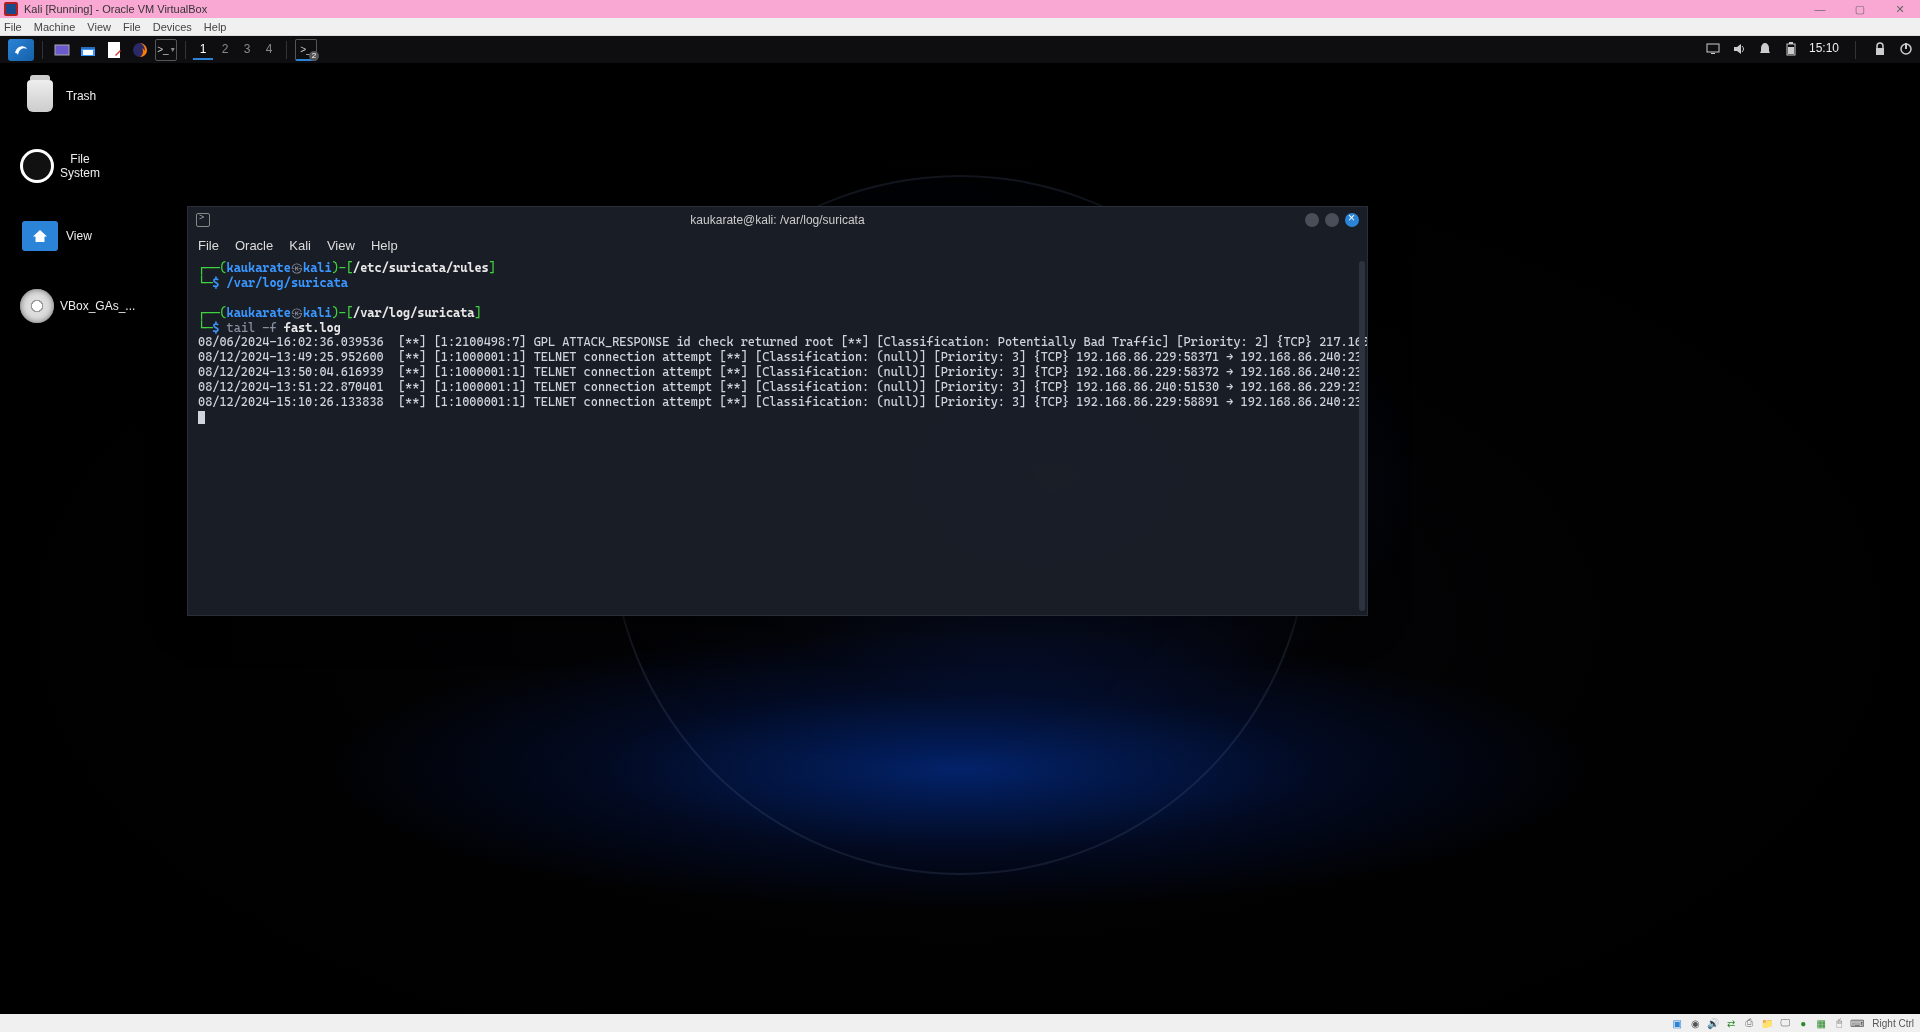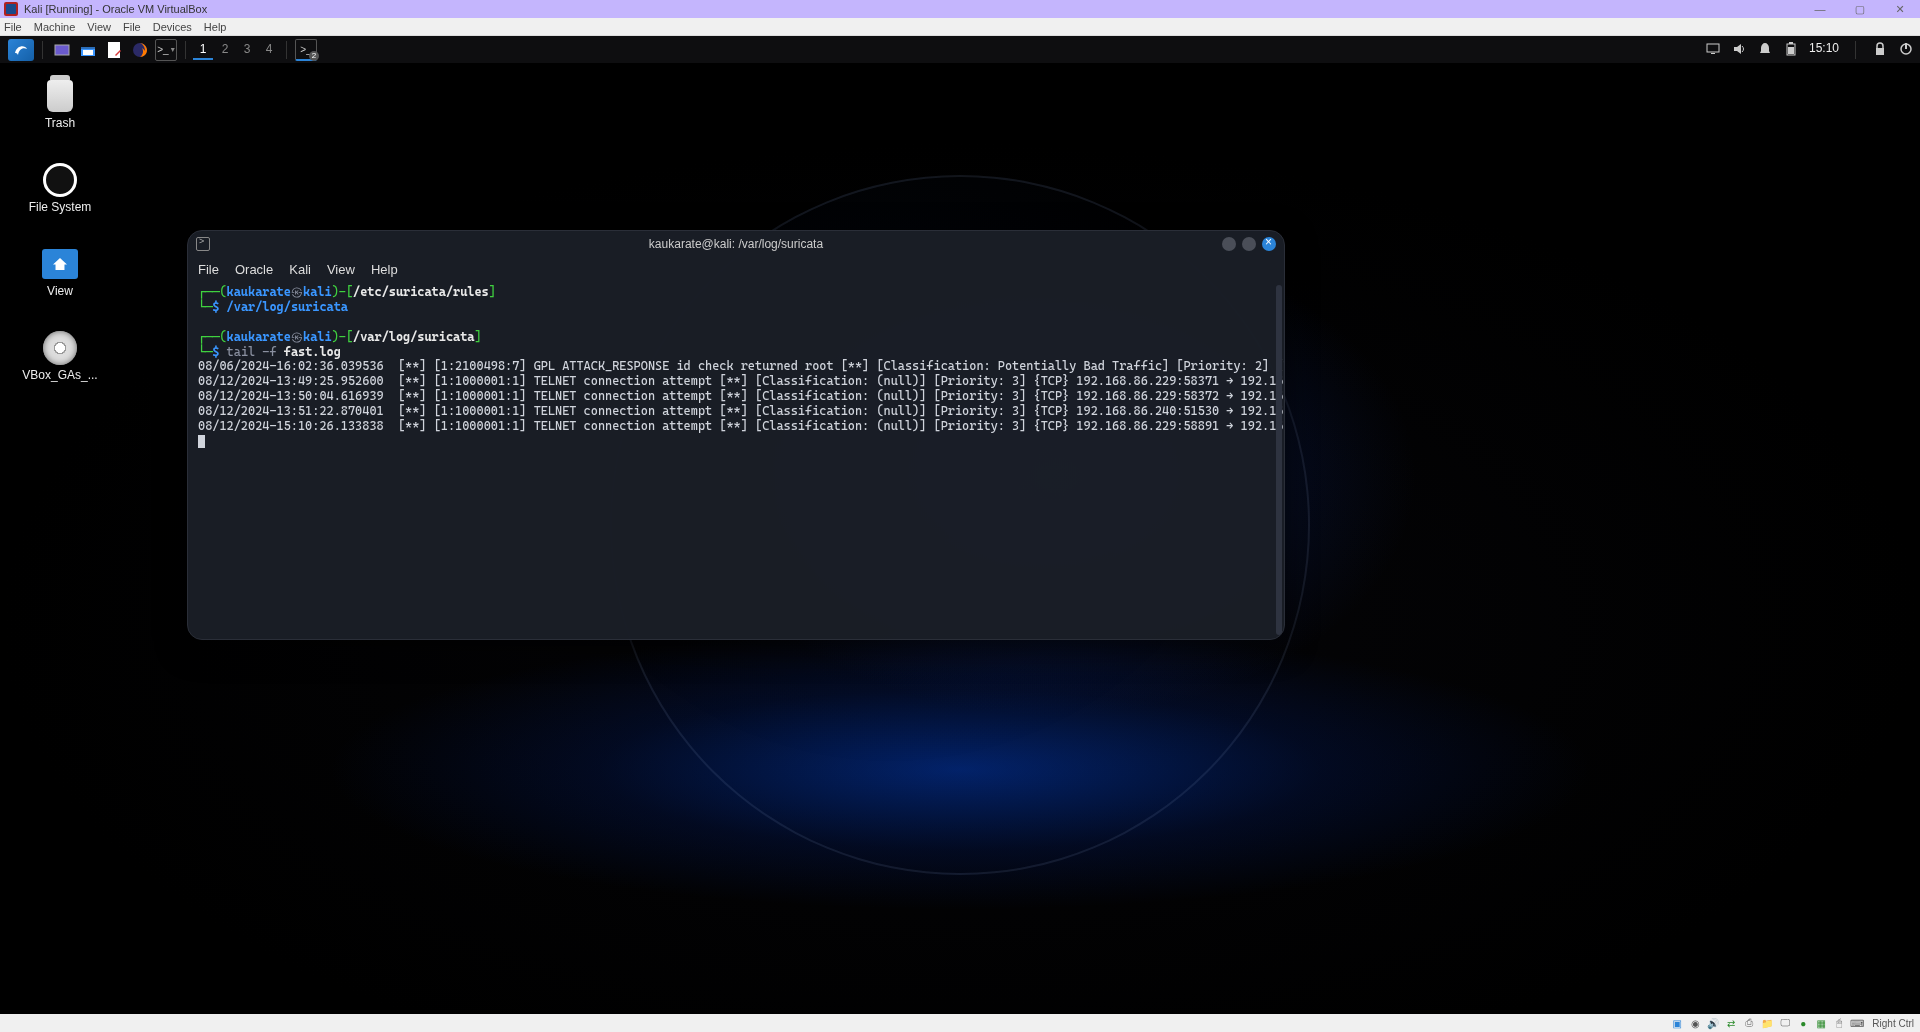--- a/index.html
+++ b/index.html
@@ -6,21 +6,21 @@
 body {
   font-family: "Segoe UI", Arial, sans-serif;
   background: #000;
   width: 1920px; height: 1032px;
   overflow: hidden;
   position: relative;
 }
 
 
 .host-titlebar {
-  height: 18px; background: #c4b5fd;
+  height: 18px; background: #f9a8d4;
   display: flex; align-items: center; font-size: 11px; color: #333;
   padding: 0 4px; position: relative;
 }
 .host-titlebar .vb-icon { width: 14px; height: 14px; background: #b02020; margin-right: 6px; border-radius: 2px; position:relative;}
 .host-titlebar .vb-icon::after{content:"";position:absolute;inset:2px;background:#1a4a8a;border-radius:1px;}
 .host-win-controls { position:absolute; right:0; top:0; display:flex; }
 .host-win-controls div { width:40px; height:18px; display:flex; align-items:center; justify-content:center; color:#666; cursor:pointer; }
 .host-menubar {
   height: 18px; background:#f0f0f0; display:flex; align-items:center;
   font-size:11px; color:#444; padding:0 4px; gap:12px; border-bottom:1px solid #ddd;
@@ -59,35 +59,35 @@
 .kali-panel .ws { width:20px; height:20px; display:flex; align-items:center; justify-content:center; color:#888; margin:0 1px; border-bottom:2px solid transparent; cursor:pointer; font-size:12px;}
 .kali-panel .ws.active { color:#fff; border-bottom-color:#2b84d8;}
 .kali-panel .right { margin-left:auto; display:flex; align-items:flex-start; gap:10px;}
 .kali-panel .clock{font-size:12px; color:#eee;}
 .kali-panel .tray-ico{width:16px;height:16px;display:flex;align-items:center;justify-content:center;color:#ccc;}
 .badge { position:relative;}
 .badge::after{content:attr(data-b); position:absolute; bottom:-2px; right:-3px; background:#555; color:#fff; font-size:8px; width:10px;height:10px;border-radius:50%;display:flex;align-items:center;justify-content:center;}
 
 
 .desktop-icons { position:absolute; top:40px; left:20px; display:flex; flex-direction:column; gap:30px;}
-.dicon { width:80px; display:flex; flex-direction:column; align-items:center; color:#eee; font-size:12px; cursor:pointer; text-align:center;}
+.dicon { width:80px; display:flex; flex-direction:row; align-items:center; gap:6px; color:#eee; font-size:12px; cursor:pointer; text-align:center;}
 .dicon .iconbox { width:40px; height:40px; display:flex; align-items:center; justify-content:center; border-radius:4px;}
 .trash-icon{background:linear-gradient(#eee,#ccc);border-radius:4px 4px 6px 6px;width:26px;height:32px;position:relative;}
 .trash-icon::before{content:"";position:absolute;top:-5px;left:3px;right:3px;height:5px;background:#ccc;border-radius:3px 3px 0 0;}
 .fs-icon{width:34px;height:34px;border-radius:50%;border:3px solid #fff;background:#111;}
 .home-icon{width:36px;height:30px;background:#2b84d8;border-radius:3px;position:relative;}
 .home-icon::before{content:"";position:absolute;left:50%;top:50%;transform:translate(-50%,-50%);width:14px;height:12px;background:#fff;clip-path:polygon(50% 0,100% 55%,82% 55%,82% 100%,18% 100%,18% 55%,0 55%);}
 .cd-icon{width:34px;height:34px;border-radius:50%;background:radial-gradient(circle,#fff 0 20%,#999 21% 26%,#ddd 27% 100%);box-shadow:inset 0 0 6px #666;}
 
 
 .termwin {
-  position:absolute; left:187px; top:170px; width:1098px; height:410px;
+  position:absolute; left:187px; top:170px; width:1181px; height:410px;
   background:rgba(26,30,38,0.96); border:1px solid #2a2e38;
-  border-radius:15px; box-shadow:0 8px 30px rgba(0,0,0,0.6);
-  display:flex; flex-direction:column; overflow:hidden;margin-top:24px;
+  border-radius:0; box-shadow:0 8px 30px rgba(0,0,0,0.6);
+  display:flex; flex-direction:column; overflow:hidden;
 }
 .term-titlebar{height:26px;display:flex;align-items:center;padding:0 8px;color:#ccc;font-size:12px;}
 .term-titlebar .term-ico{width:14px;height:14px;border:1px solid #888;border-radius:2px;margin-right:8px;position:relative;}
 .term-titlebar .term-ico::after{content:">";position:absolute;left:2px;top:-2px;font-size:9px;color:#aaa;}
 .term-titlebar .ttitle{position:absolute;left:50%;transform:translateX(-50%);color:#ccc;}
 .term-winbtns{margin-left:auto;display:flex;gap:6px;}
 .term-winbtns div{width:14px;height:14px;border-radius:50%;cursor:pointer;}
 .tw-min{background:#4a4e58;}
 .tw-max{background:#4a4e58;}
 .tw-close{background:#2b84d8;position:relative;}

